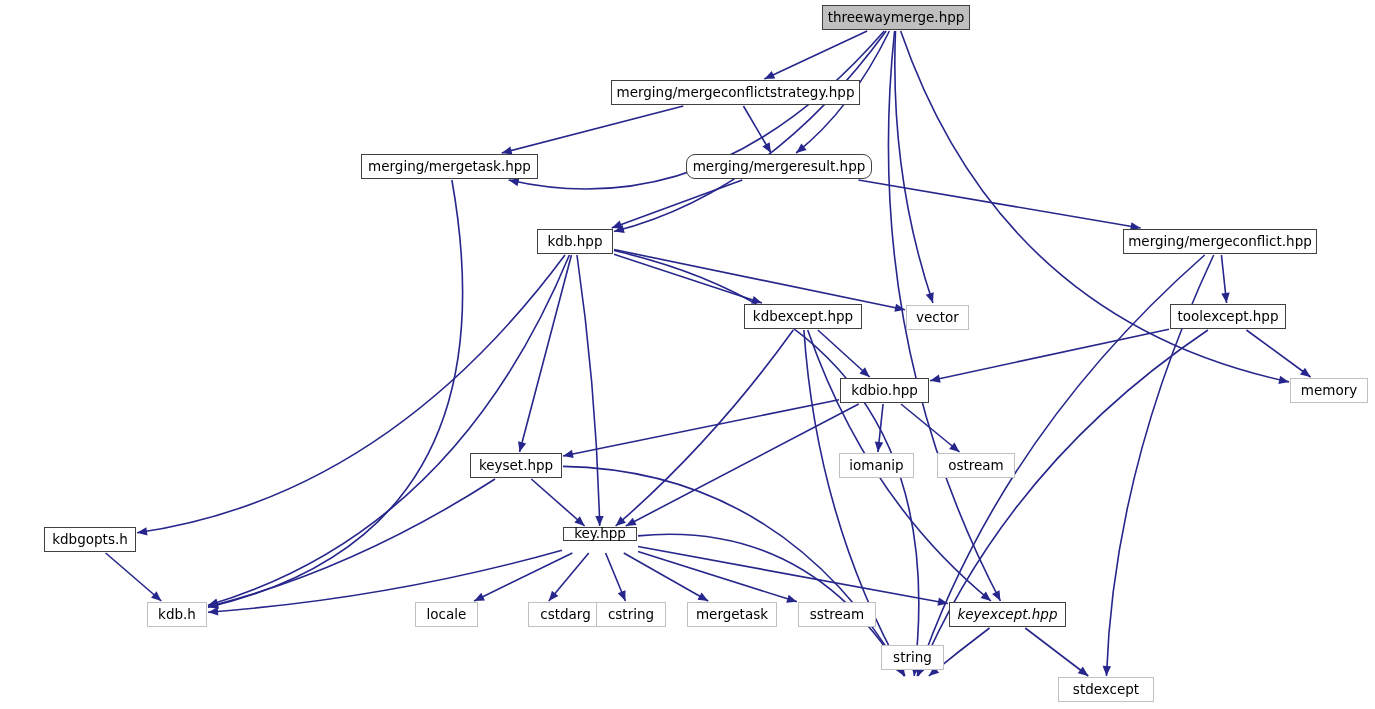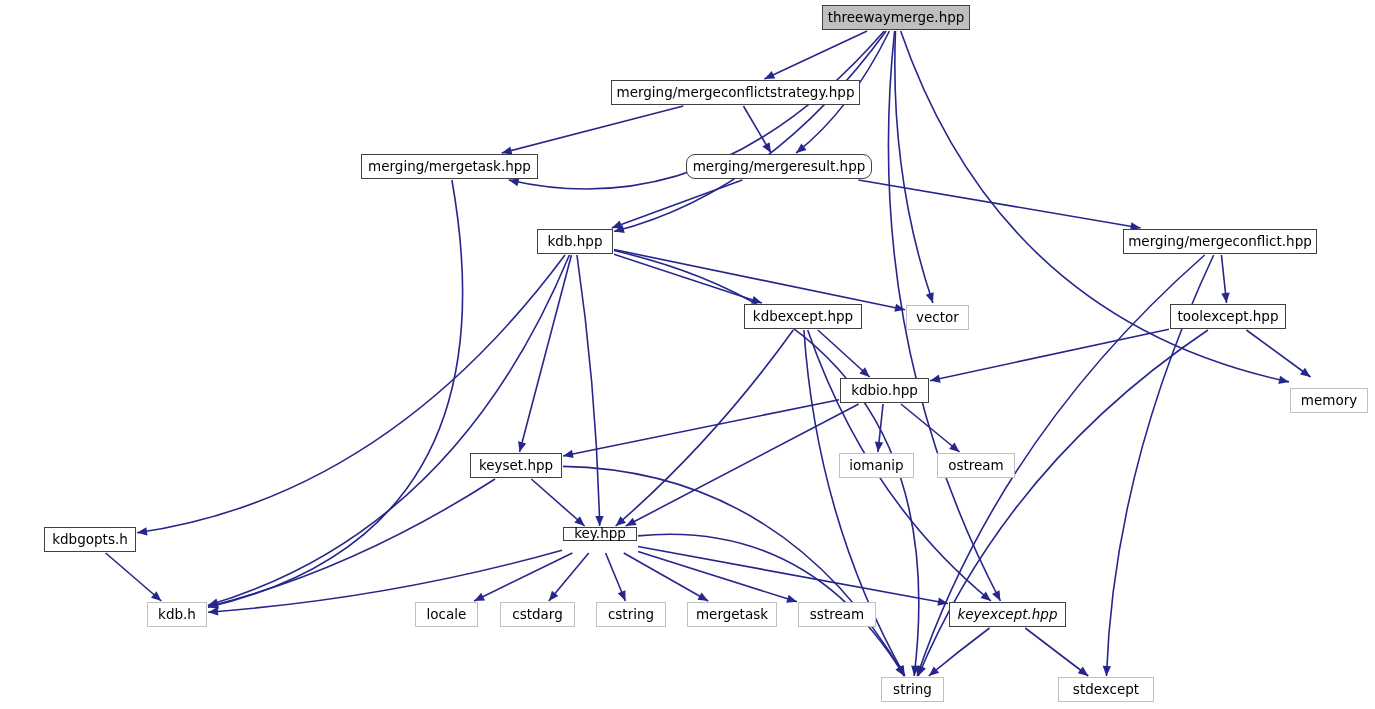--- a/index.html
+++ b/index.html
@@ -181,21 +181,21 @@
       </div>
       <div class="node lib" style="left: 906px; top: 305px; width: 63px; height: 25px;">
         <span>vector</span>
       </div>
       <div class="node hdr" style="left: 1170px; top: 304px; width: 116px; height: 25px;">
         <span>toolexcept.hpp</span>
       </div>
       <div class="node hdr" style="left: 840px; top: 378px; width: 89px; height: 25px;">
         <span>kdbio.hpp</span>
       </div>
-      <div class="node lib" style="left: 1290px; top: 378px; width: 78px; height: 25px; margin-top: 10px;">
+      <div class="node lib" style="left: 1290px; top: 378px; width: 78px; height: 25px;">
         <span>memory</span>
       </div>
       <div class="node lib" style="left: 839px; top: 453px; width: 75px; height: 25px;">
         <span>iomanip</span>
       </div>
       <div class="node lib" style="left: 937px; top: 453px; width: 78px; height: 25px;">
         <span>ostream</span>
       </div>
       <div class="node hdr" style="left: 470px; top: 453px; width: 92px; height: 25px;">
         <span>keyset.hpp</span>
@@ -205,35 +205,35 @@
       </div>
       <div class="node hdr" style="left: 563px; top: 527px; width: 74px; height: 14px;">
         <span>key.hpp</span>
       </div>
       <div class="node lib" style="left: 147px; top: 602px; width: 60px; height: 25px;">
         <span>kdb.h</span>
       </div>
       <div class="node lib" style="left: 415px; top: 602px; width: 63px; height: 25px;">
         <span>locale</span>
       </div>
-      <div class="node lib" style="left: 500px; top: 602px; width: 75px; height: 25px;">
+      <div class="node lib" style="left: 528px; top: 602px; width: 75px; height: 25px;">
         <span>cstdarg</span>
       </div>
       <div class="node lib" style="left: 596px; top: 602px; width: 70px; height: 25px;">
         <span>cstring</span>
       </div>
       <div class="node lib" style="left: 687px; top: 602px; width: 90px; height: 25px;">
         <span>mergetask</span>
       </div>
       <div class="node lib" style="left: 798px; top: 602px; width: 78px; height: 25px;">
         <span>sstream</span>
       </div>
       <div class="node hdr" style="left: 949px; top: 602px; width: 117px; height: 25px; font-style: italic;">
         <span>keyexcept.hpp</span>
       </div>
-      <div class="node lib" style="left: 881px; top: 677px; width: 63px; height: 25px;">
+      <div class="node lib" style="left: 881px; top: 645px; width: 63px; height: 25px;">
         <span>string</span>
       </div>
       <div class="node lib" style="left: 1058px; top: 677px; width: 96px; height: 25px;">
         <span>stdexcept</span>
       </div>
     </div>
 </div>
 
 </body></html>

